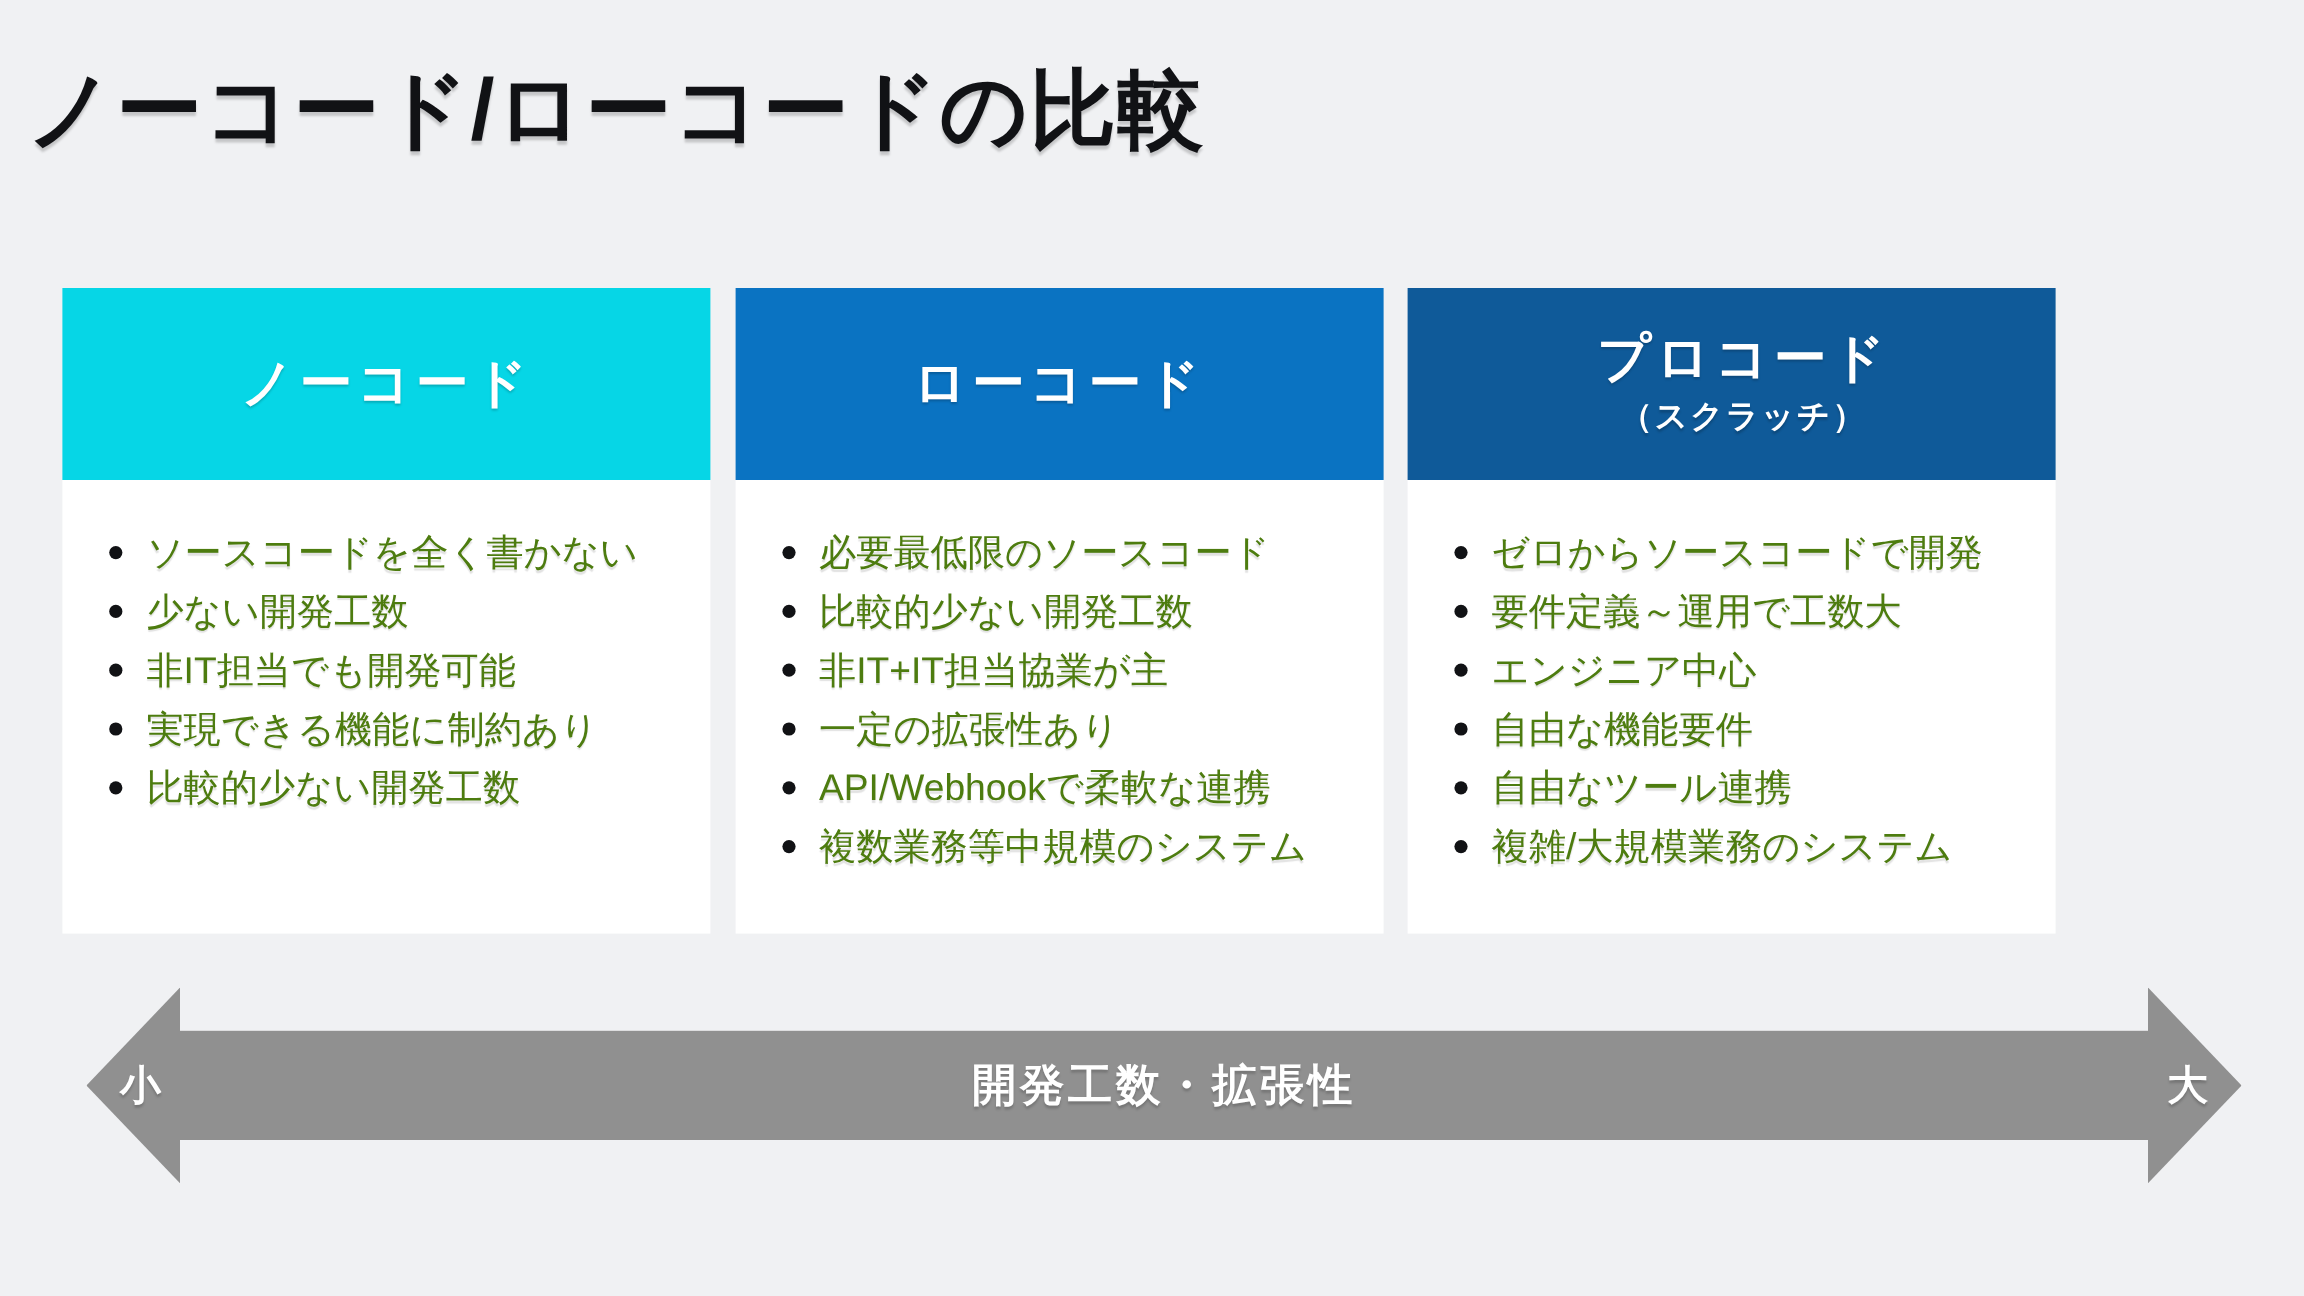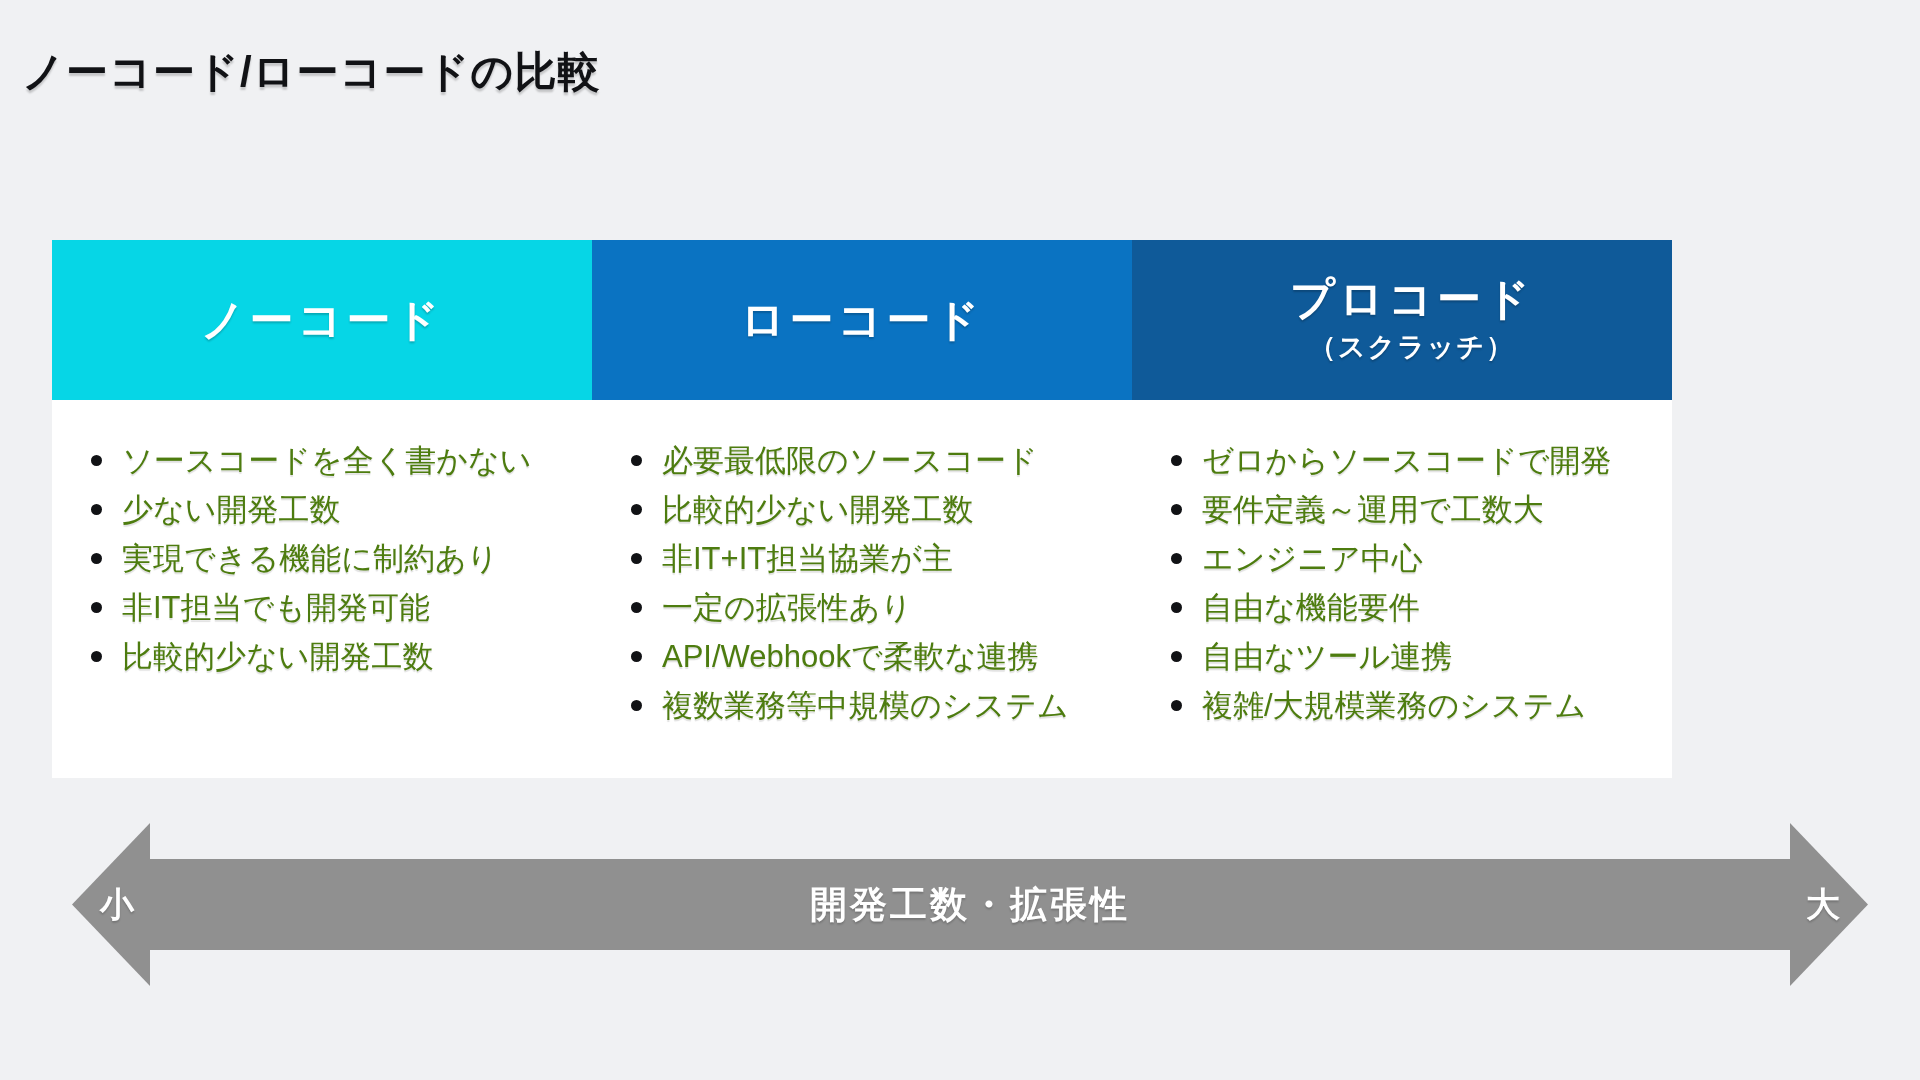--- a/index.html
+++ b/index.html
@@ -14,34 +14,35 @@
   .page {
     position: relative;
     width: 1920px;
     height: 1080px;
     background: #f0f1f3;
   }
   .title {
     position: absolute;
     left: 22px;
     top: 44px;
-    font-size: 42px;
+    font-size: 72px;
     font-weight: 800;
     color: #111215;
     letter-spacing: 1px;
     text-shadow: 0 3px 2px rgba(0,0,0,0.18);
     white-space: nowrap;
   }
   .cards-row {
     position: absolute;
     left: 52px;
     top: 240px;
-    width: 1841px;
+    width: 1661px;
     height: 538px;
     display: flex;
+    justify-content: space-between;
   }
   .card {
     width: 540px;
     height: 538px;
     display: flex;
     flex-direction: column;
   }
   .card-header {
     height: 160px;
     flex: 0 0 160px;
@@ -143,22 +144,22 @@
   <div class="cards-row">
 
     <div class="card">
       <div class="card-header" style="background: rgb(6, 214, 230);">
         <div class="h-main">ノーコード</div>
       </div>
       <div class="card-body">
         <ul>
           <li>ソースコードを全く書かない</li>
           <li>少ない開発工数</li>
+          <li>非IT担当でも開発可能</li>
           <li>実現できる機能に制約あり</li>
-          <li>非IT担当でも開発可能</li>
           <li>比較的少ない開発工数</li>
         </ul>
       </div>
     </div>
 
     <div class="card">
       <div class="card-header" style="background: rgb(10, 115, 194);">
         <div class="h-main">ローコード</div>
       </div>
       <div class="card-body">

